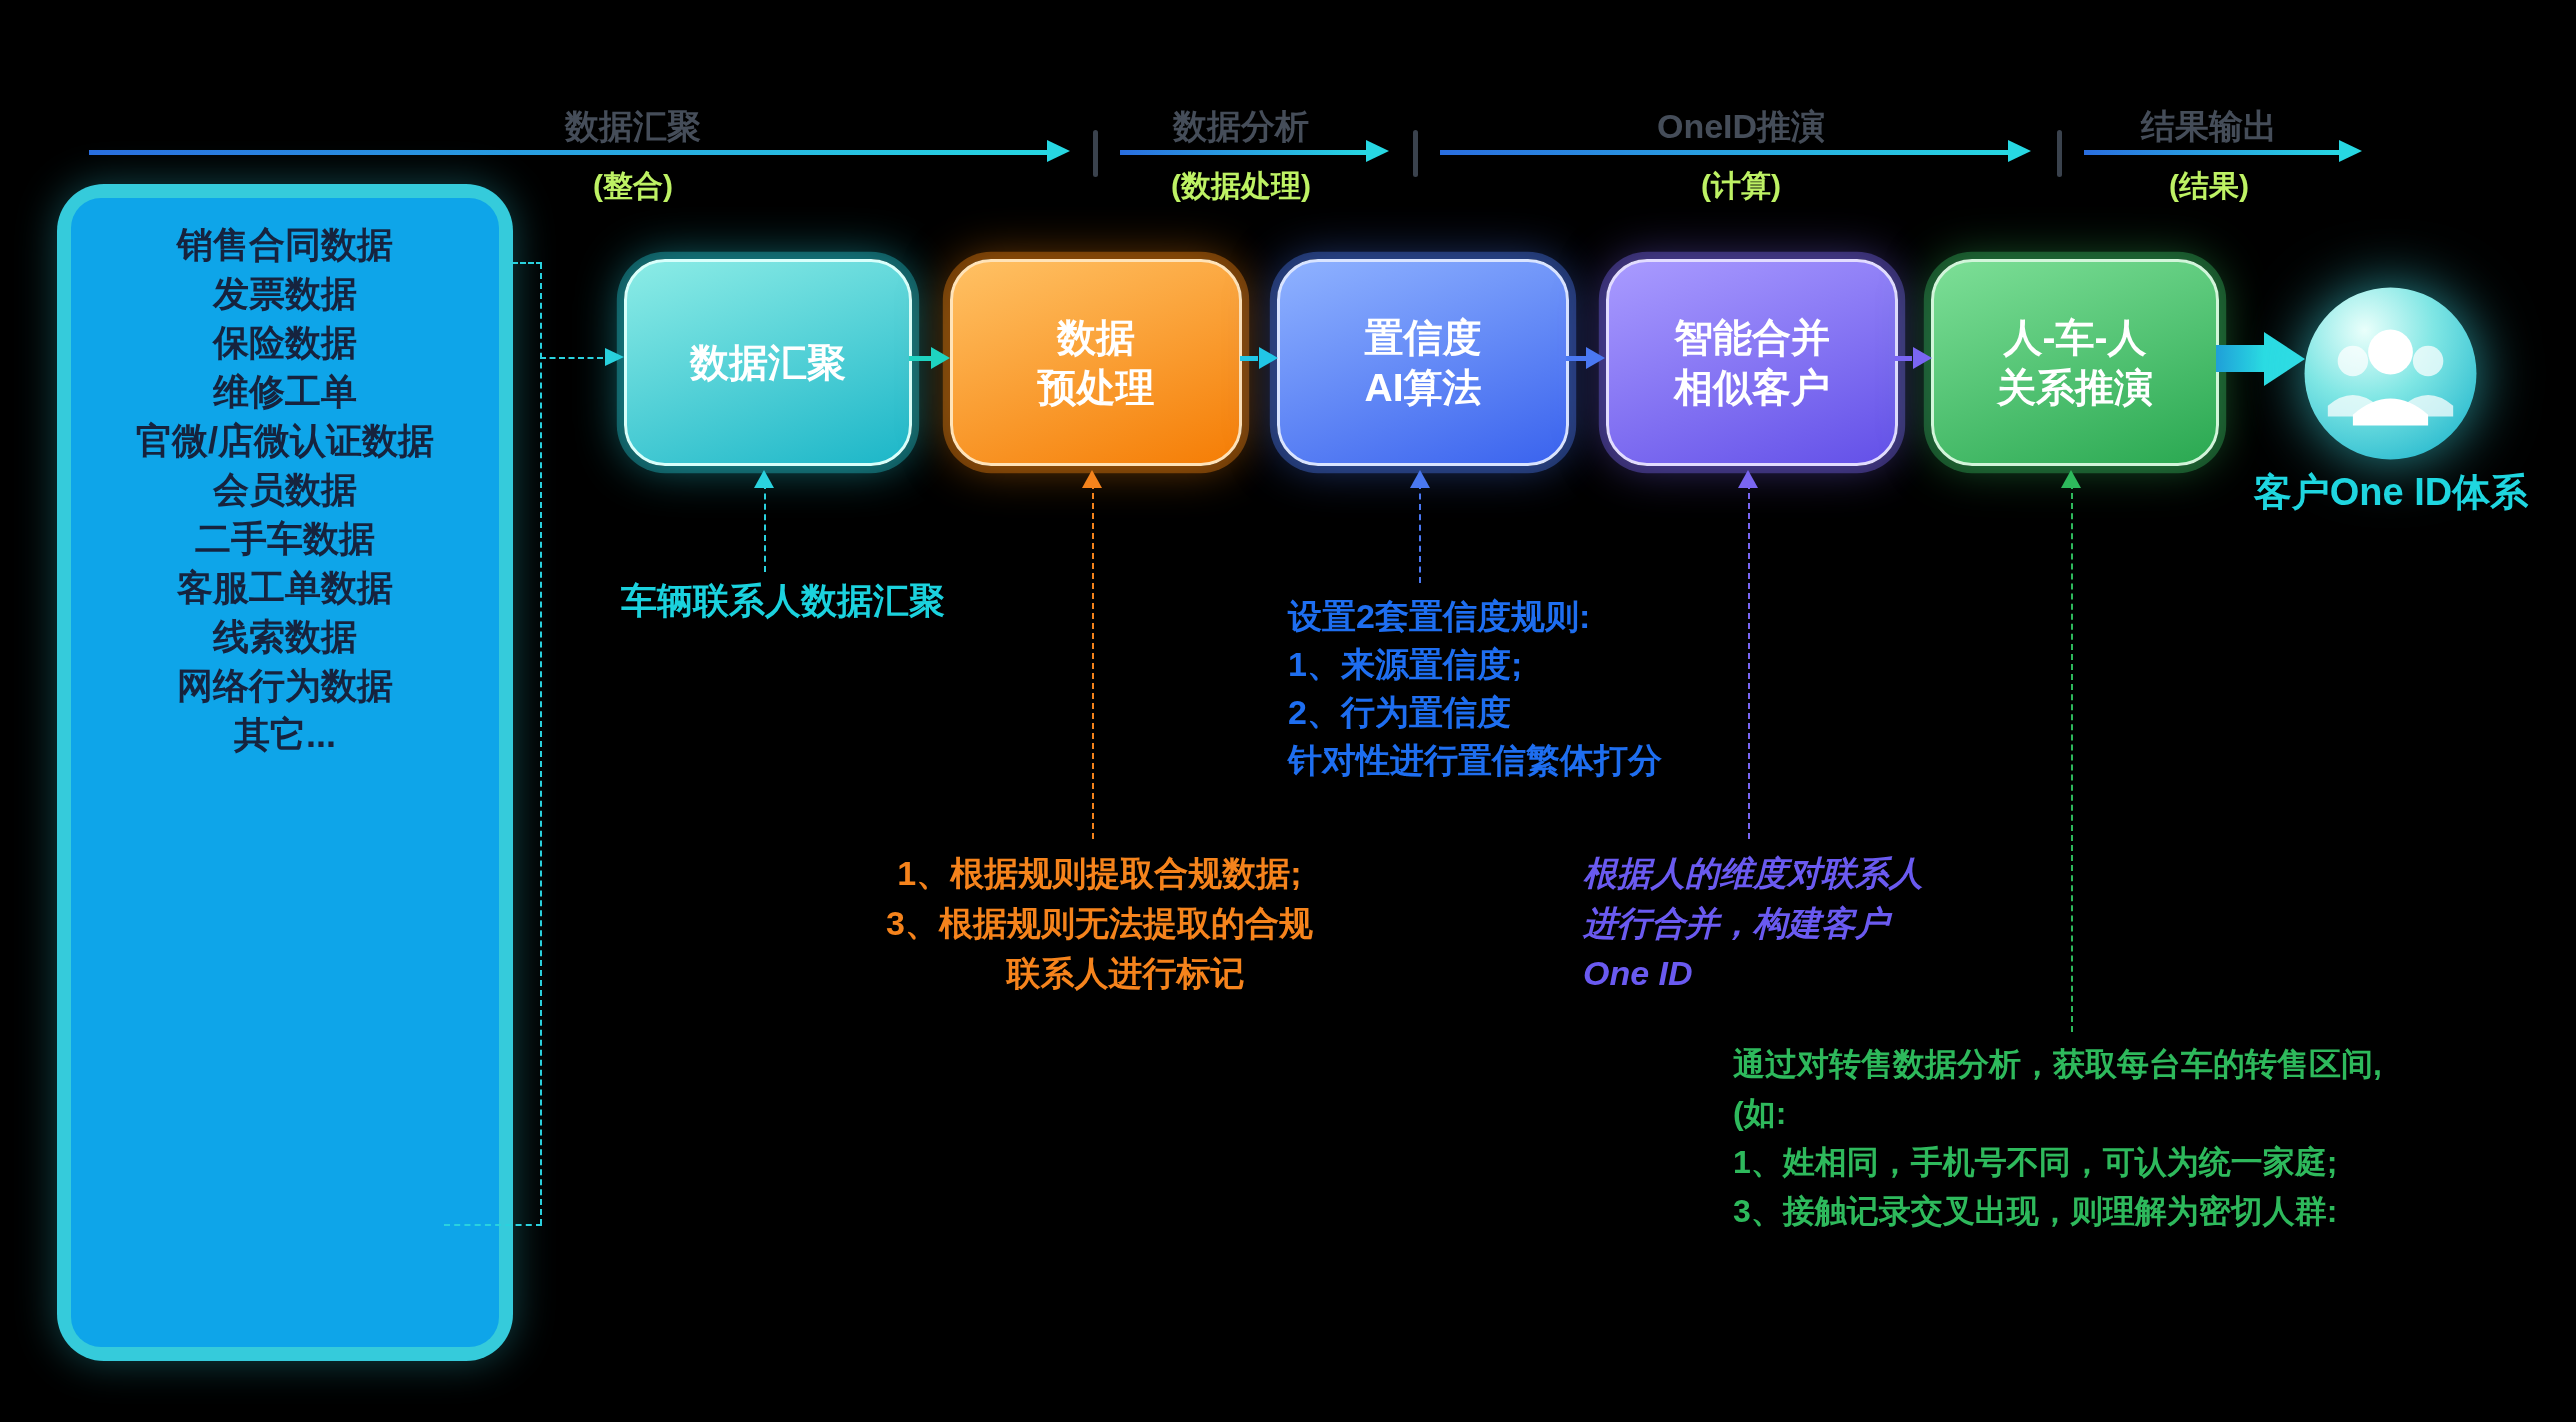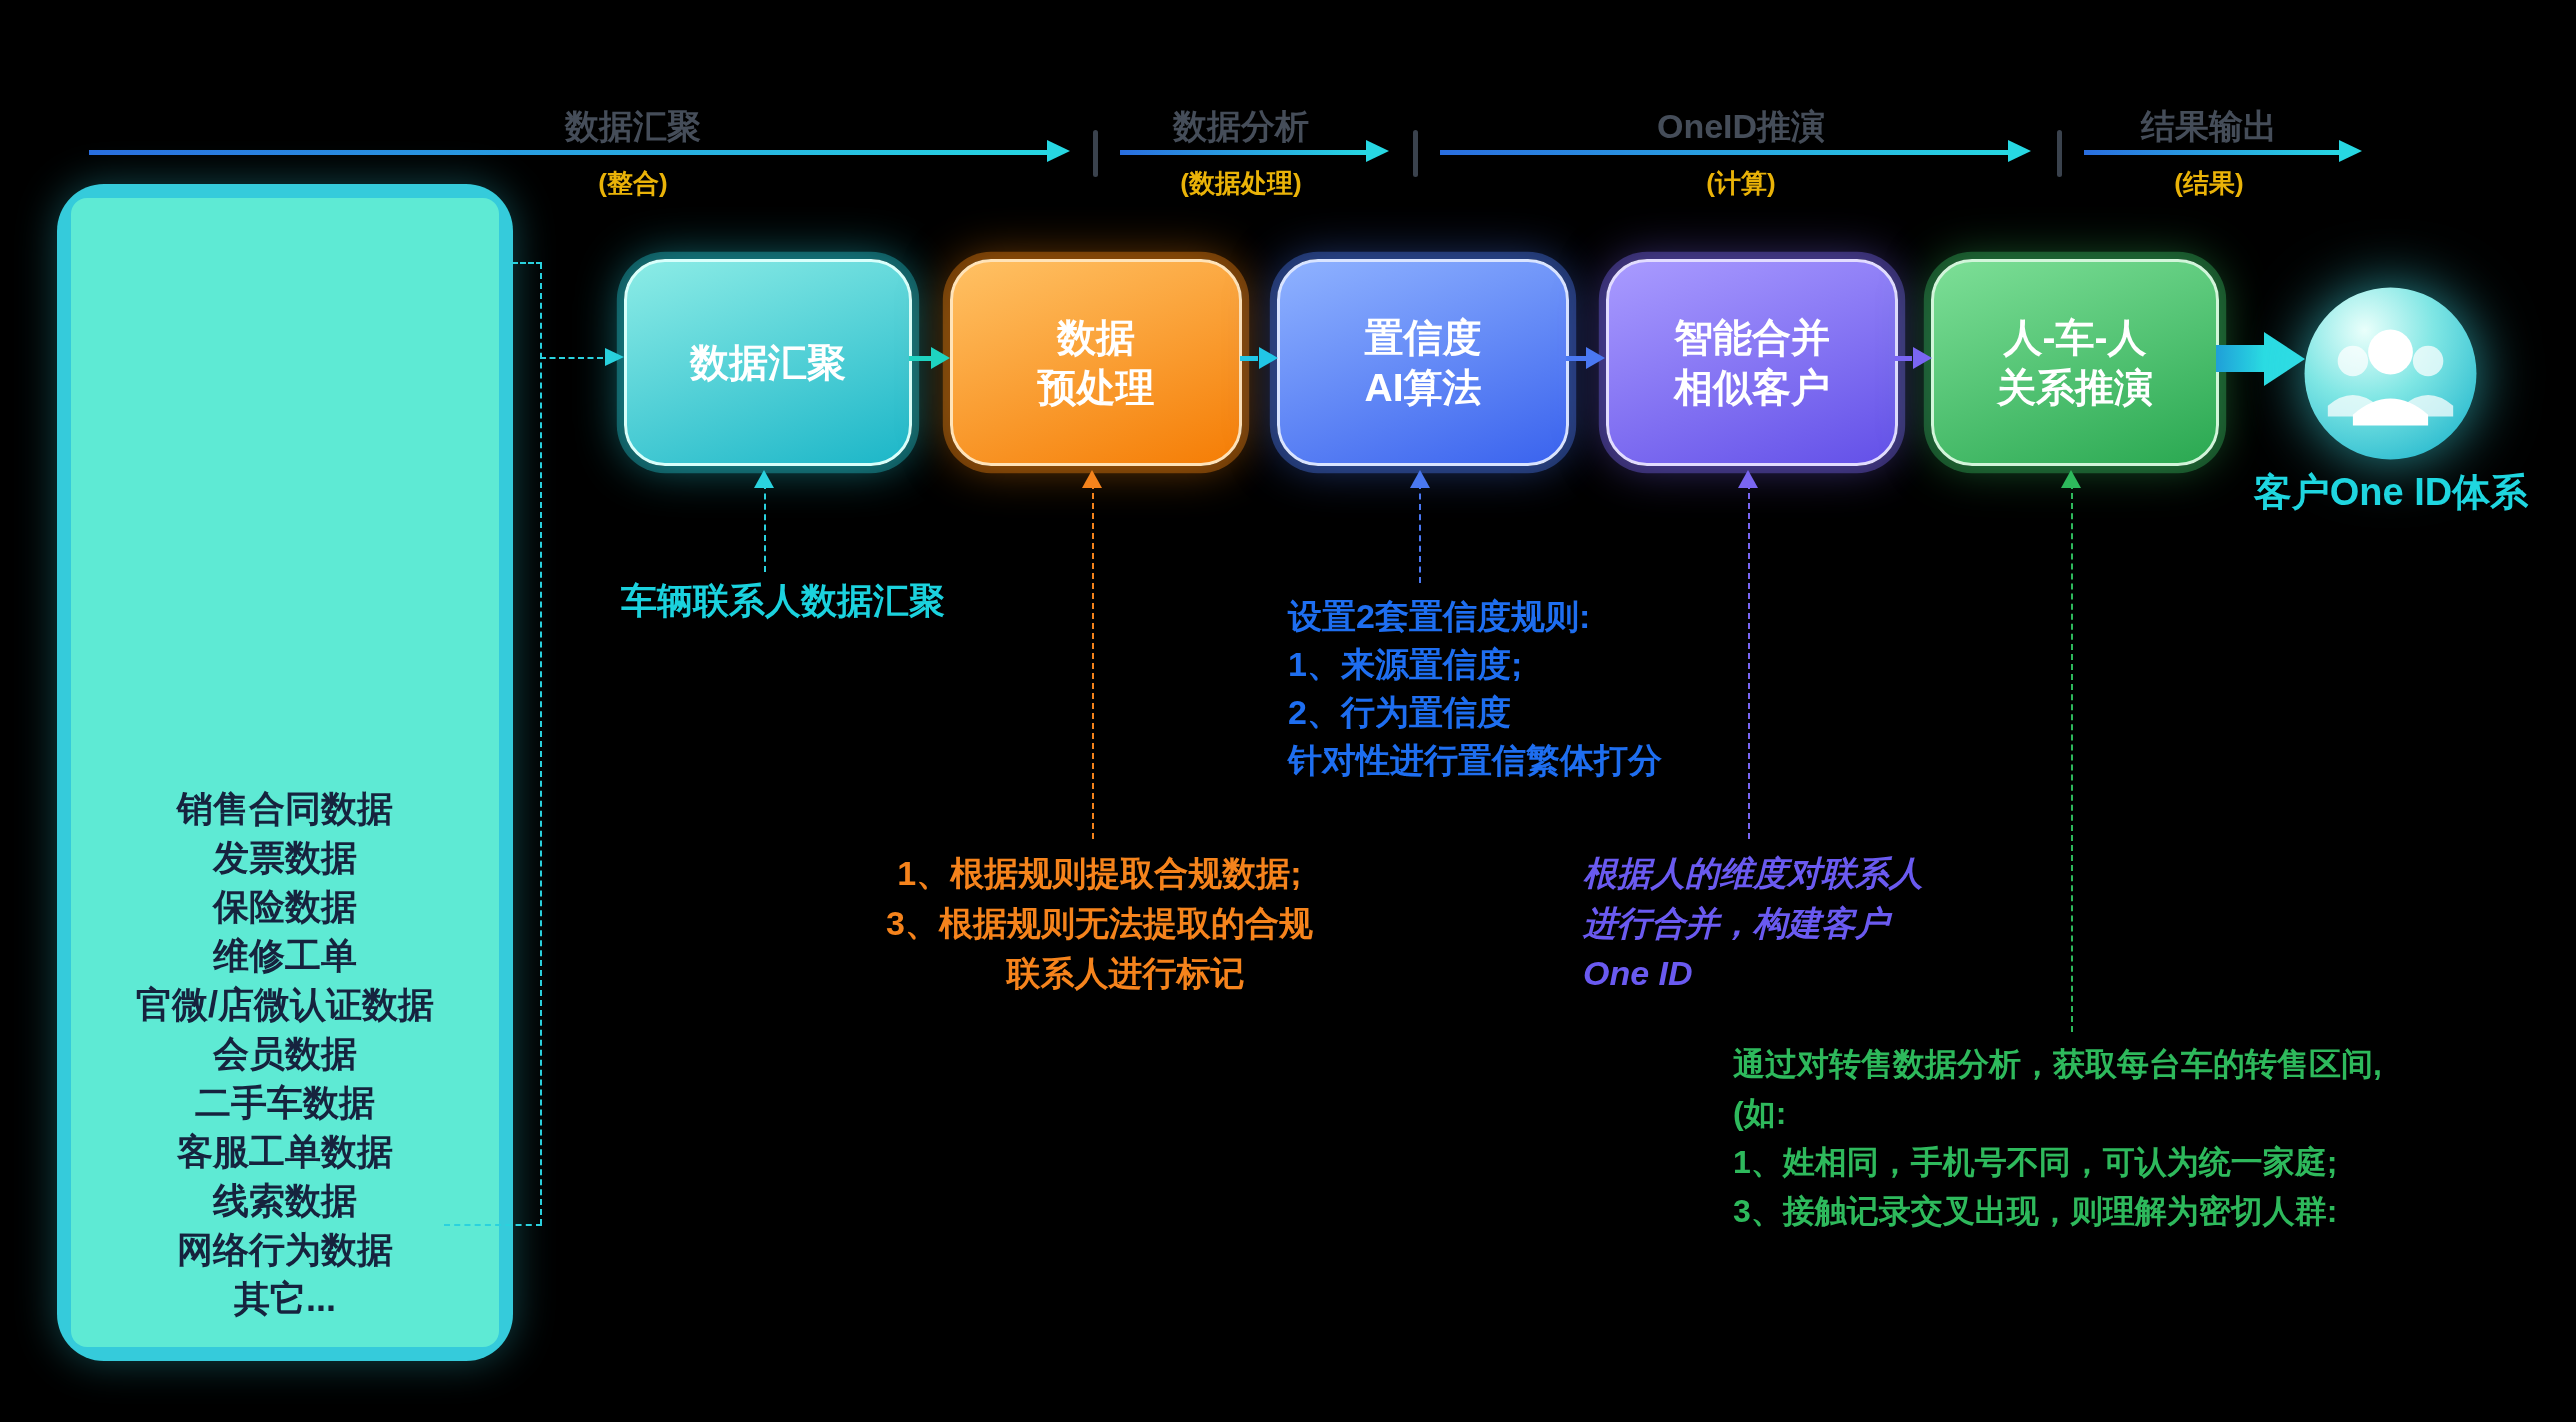--- a/index.html
+++ b/index.html
@@ -2,32 +2,32 @@
 <html style="font-size:14.3px"><head>
 <meta charset="utf-8">
 <style>
   html,body { margin:0; padding:0; background:#000; }
   #stage {
     position:relative; width:2576px; height:1422px; background:#000;
     font-family:"Liberation Sans","DejaVu Sans",sans-serif; overflow:hidden;
   }
   
   .phase-title { position:absolute; transform:translateX(-50%); font-size:34px; font-weight:bold; color:#454d59; white-space:nowrap; }
-  .phase-sub   { position:absolute; transform:translateX(-50%); font-size:26px; font-weight:bold; color:#eab308; white-space:nowrap; }
+  .phase-sub   { position:absolute; transform:translateX(-50%); font-size:30px; font-weight:bold; color:#bef264; white-space:nowrap; }
   .h-arrow { position:absolute; top:150px; height:4.5px; background:linear-gradient(90deg,#2a6ee0,#27d7e2); }
   .h-arrow::after { content:""; position:absolute; right:-21.5px; top:-9.8px;
     border-left:23px solid #27d7e2; border-top:11.6px solid transparent; border-bottom:11.6px solid transparent; }
   .h-div { position:absolute; top:130px; width:5.4px; height:47px; background:#3a424d; border-radius:2.7px; }
 
   
   .panel { position:absolute; left:57px; top:184px; width:456px; height:1177px;
     background:#35cbdb; border-radius:47px; box-shadow:0 0 41px rgba(53,203,219,.35); }
   .panel-inner { position:absolute; left:14.3px; top:14.3px; right:14.3px; bottom:14.3px;
-    background:#5eead4; border-radius:16px; display:flex; flex-direction:column;
-    justify-content:flex-end; align-items:center; padding:23px 7.2px; box-sizing:border-box; }
+    background:#0ea5e9; border-radius:30px; display:flex; flex-direction:column;
+    justify-content:flex-start; align-items:center; padding:23px 7.2px; box-sizing:border-box; }
   .source-item { font-size:36px; font-weight:bold; color:#16233e; white-space:nowrap; }
 
   
   .step { position:absolute; top:259px; height:201px; border-radius:41px;
     display:flex; flex-direction:column; justify-content:center; align-items:center;
     color:#fff; font-weight:bold; font-size:39px; line-height:1.28; text-align:center; }
   .step1 { left:624px;  width:282px; background:linear-gradient(160deg,#8cece6,#1cb6c8);
     border:3.6px solid #d8fffb; box-shadow:0 0 0 7.2px rgba(38,208,220,.35), 0 0 47px rgba(38,208,220,.55); }
   .step2 { left:950px; width:286px; background:linear-gradient(160deg,#ffc164,#f57d05);
     border:3.6px solid #ffe3b8; box-shadow:0 0 0 7.2px rgba(248,134,15,.38), 0 0 47px rgba(248,134,15,.5); }

